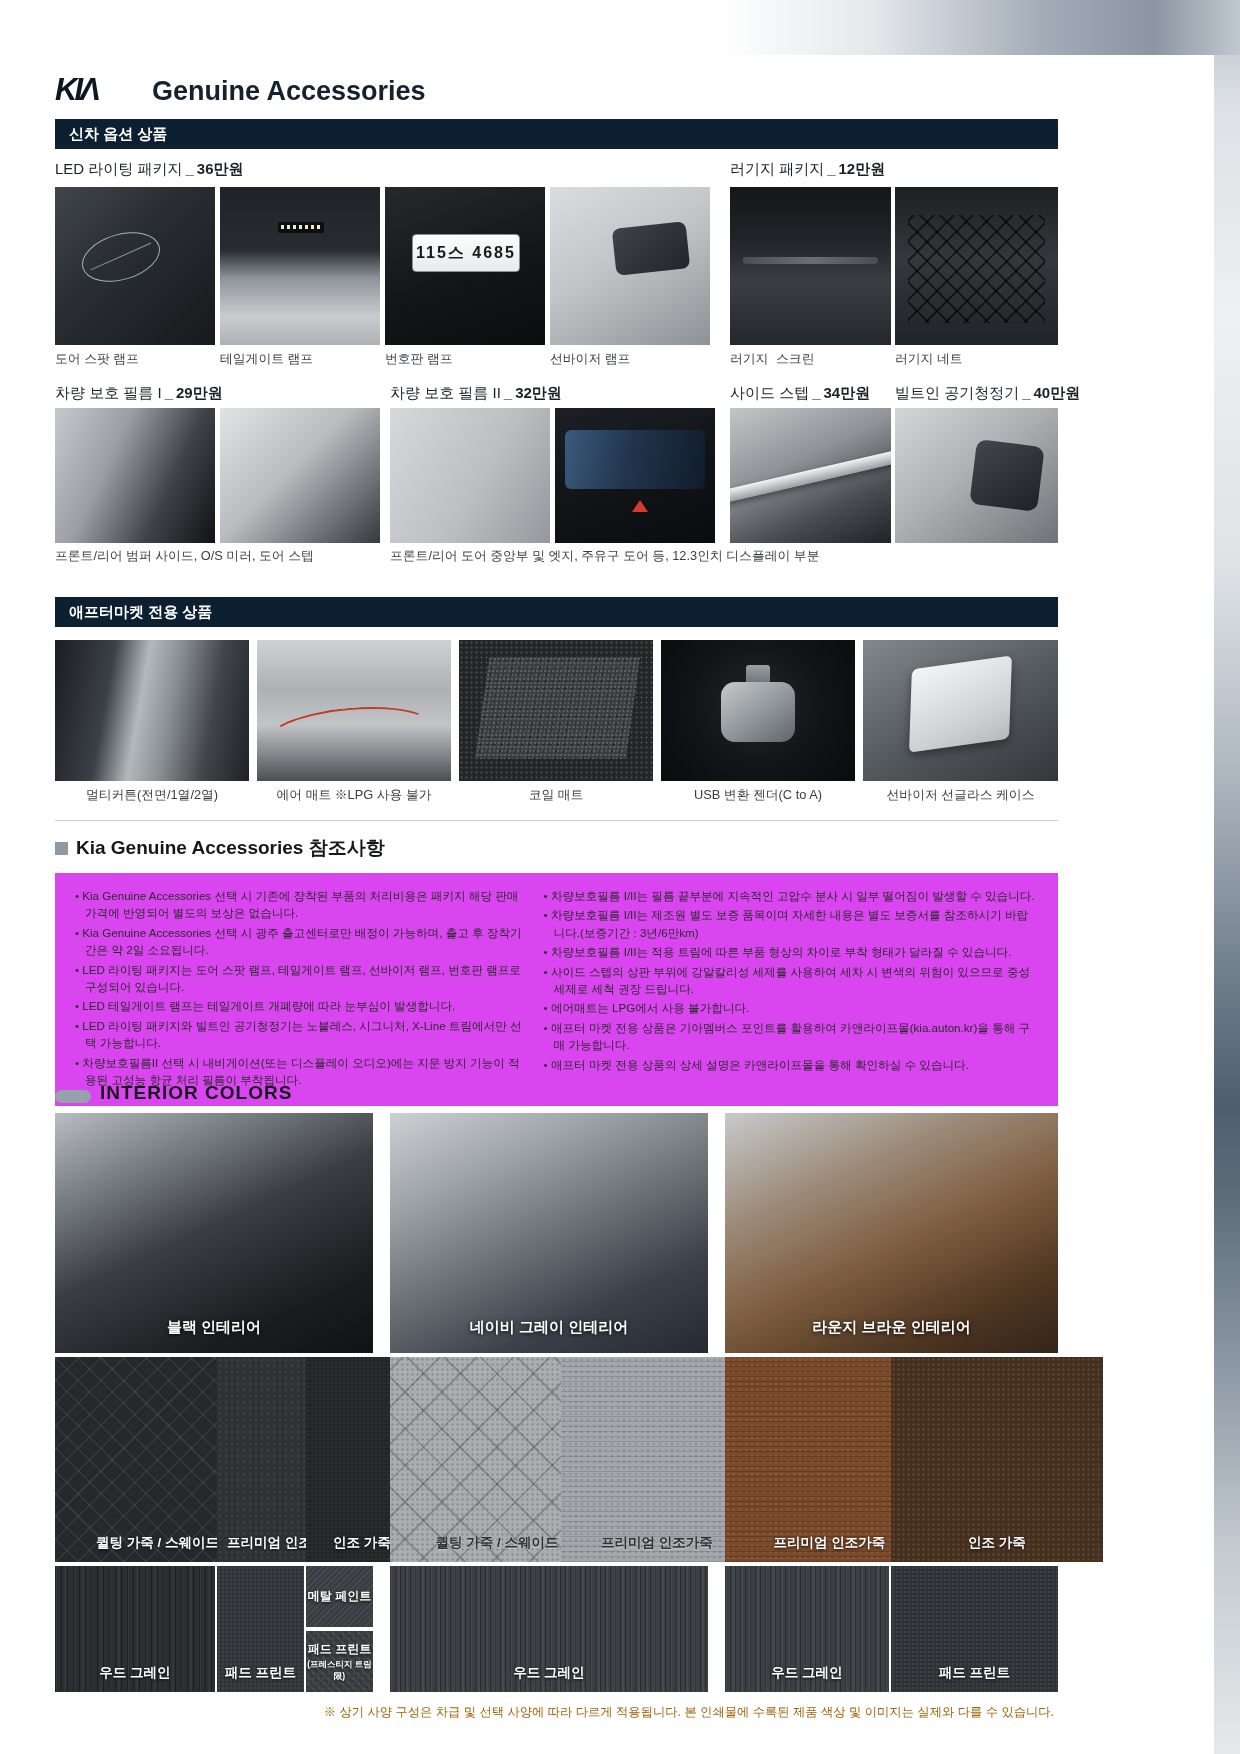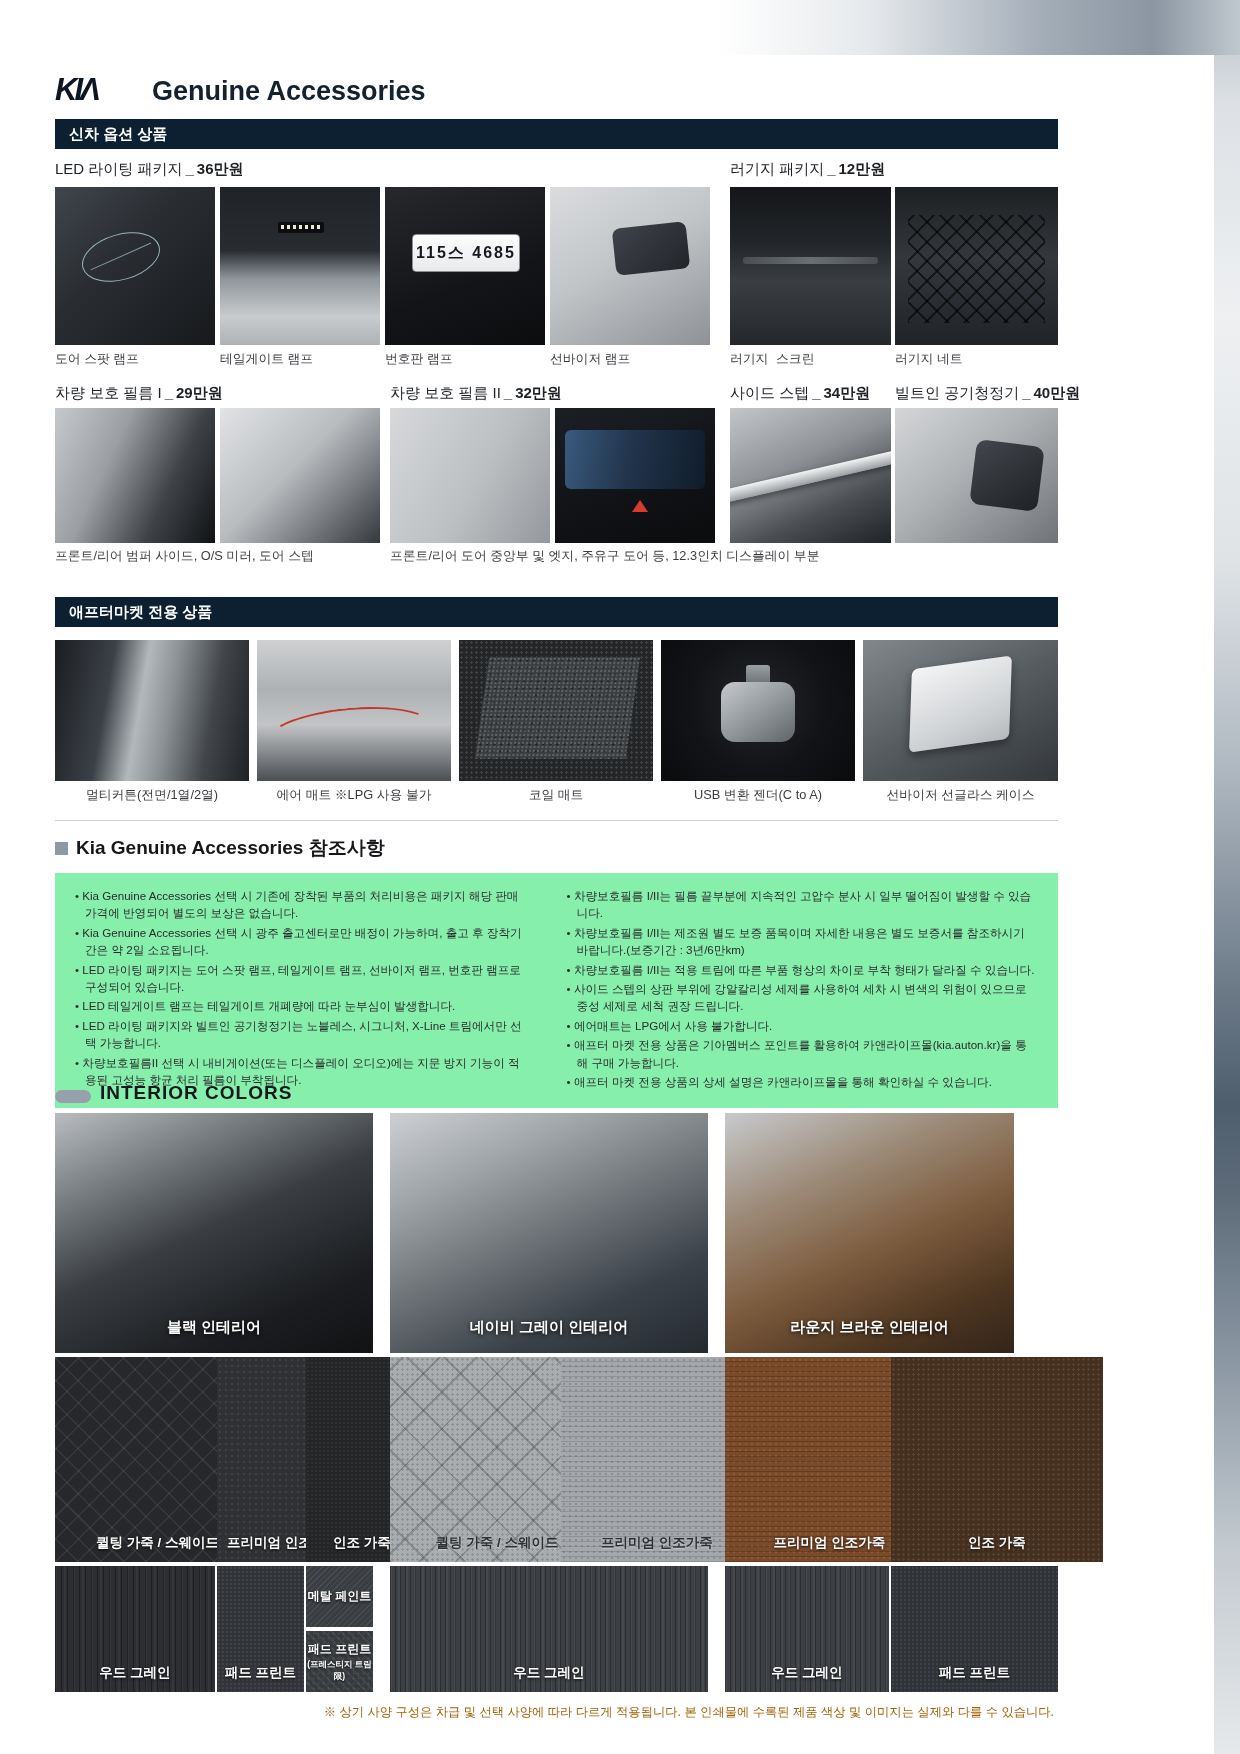--- a/index.html
+++ b/index.html
@@ -74,22 +74,22 @@
   .usb-tip{position:absolute;left:44%;top:18%;width:12%;height:13%;border-radius:3px;
     background:linear-gradient(#9ba0a4,#6d7276);}
   .ph-suncase{background:linear-gradient(150deg,#83888d 0%,#565b60 50%,#33373b 100%);}
   .case-body{position:absolute;left:24%;top:16%;width:52%;height:58%;border-radius:6px;
     background:linear-gradient(160deg,#f4f5f6,#cdd0d3 70%,#b5b9bc);transform:rotate(-8deg) skewX(-10deg);
     box-shadow:0 4px 10px rgba(0,0,0,.4);}
   
   .divider{position:absolute;left:55px;top:820px;width:1003px;height:1px;background:#cfcfcf;}
   .notes-square{position:absolute;left:55px;top:842px;width:13px;height:13px;background:#8f99a4;}
   .notes-heading{position:absolute;left:76px;top:835px;font-size:19px;font-weight:700;color:#15171a;}
-  .notes-box{position:absolute;left:55px;top:873px;width:1003px;background:#86efac;box-sizing:border-box;
-    padding:14px 20px 16px 20px;display:flex;gap:39px;}
+  .notes-box{position:absolute;left:55px;top:873px;width:1003px;background:#d946ef;box-sizing:border-box;
+    padding:14px 20px 16px 20px;display:flex;gap:16px;}
   .notes-col{font-size:11.6px;line-height:1.5;color:#2b2b2b;}
   .notes-col.left{width:47%;} .notes-col.right{flex:1;}
   .note-item{padding-left:10px;text-indent:-10px;margin-bottom:2px;}
   .note-item::before{content:"• ";}
   
   .int-pill{position:absolute;left:55px;top:1090px;width:36px;height:13px;border-radius:7px;background:#97a1ab;}
   .int-heading{position:absolute;left:100px;top:1082px;font-size:19px;font-weight:700;letter-spacing:1px;color:#17191c;}
   .int-photo{position:absolute;top:1113px;height:240px;overflow:hidden;}
   .int-black{background:linear-gradient(155deg,#b9bdc1 0%,#7d8287 22%,#3a3e43 48%,#1b1d20 78%,#101214 100%);}
   .int-navy{background:linear-gradient(155deg,#cdd0d3 0%,#9fa4a9 25%,#6d7277 50%,#3a4149 75%,#252a31 100%);}
@@ -258,21 +258,21 @@
 
 <div class="int-pill"></div>
 <div class="int-heading">INTERIOR COLORS</div>
 
 <div class="int-photo int-black" style="left:55px;width:318px;">
   <div class="int-label">블랙 인테리어</div>
 </div>
 <div class="int-photo int-navy" style="left:390px;width:318px;">
   <div class="int-label">네이비 그레이 인테리어</div>
 </div>
-<div class="int-photo int-brown" style="left:725px;width:289px;">
+<div class="int-photo int-brown" style="left:725px;width:333px;">
   <div class="int-label">라운지 브라운 인테리어</div>
 </div>
 
 <div class="swatch sw-r1 q-dark" style="left:55px;width:160px;">
   <div class="swatch-label">퀼팅 가죽 / 스웨이드</div>
 </div>
 <div class="swatch sw-r1 dot-dark" style="left:217px;width:87px;">
   <div class="swatch-label">프리미엄 인조가죽</div>
 </div>
 <div class="swatch sw-r1 plain-dark" style="left:306px;width:67px;">

